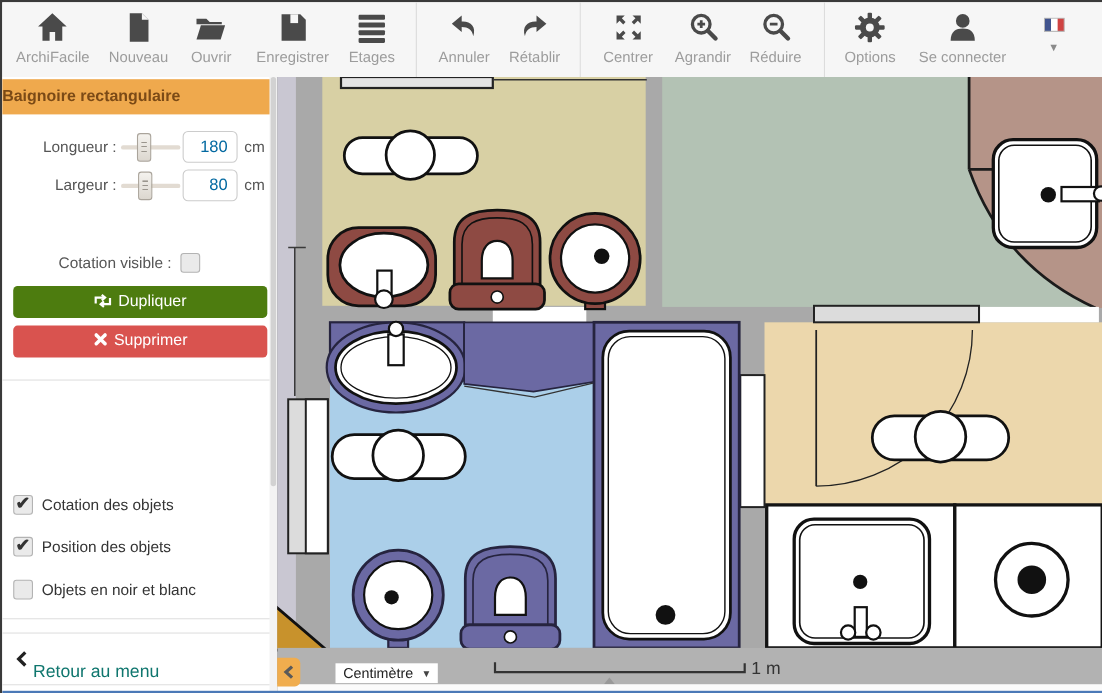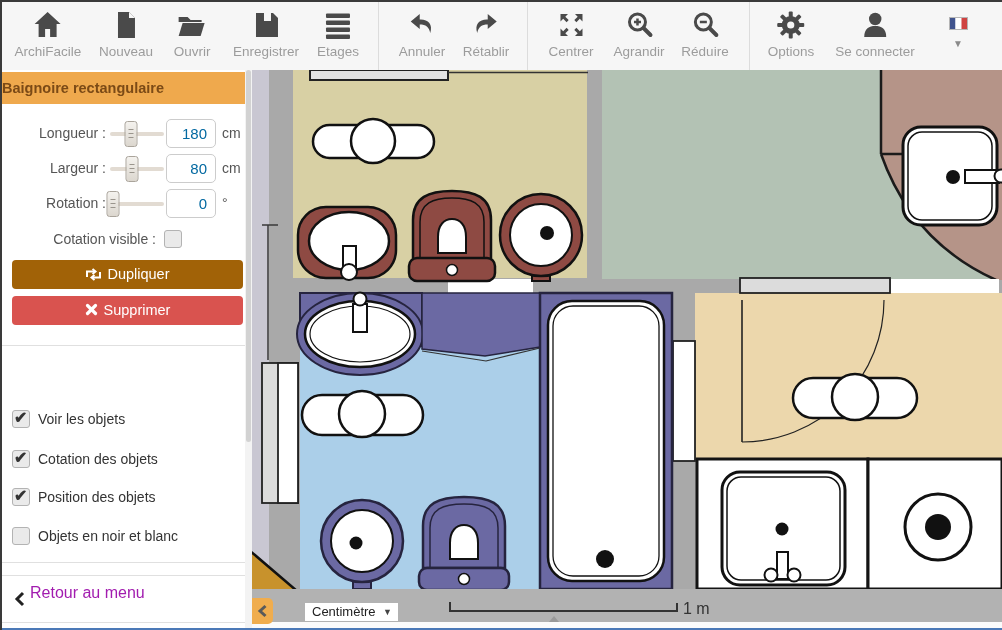--- a/index.html
+++ b/index.html
@@ -27,21 +27,21 @@
           box-sizing:border-box;font-size:15px;color:#0369a1;text-align:right;line-height:27px;padding-right:8px;}
   .funit{position:absolute;left:220px;top:0;font-size:14px;color:#555;line-height:29px;}
   .cbox{width:18px;height:18px;background:#eaeaea;border:1px solid #b3b3b3;border-radius:3px;box-sizing:border-box;position:absolute;cursor:pointer;}
   .cbox.checked::after{content:"✔";position:absolute;left:1px;top:-3px;font-size:16px;font-weight:bold;color:#333;}
   .btn{position:absolute;left:10px;width:231px;height:29px;border-radius:4px;color:#fff;font-size:14.5px;line-height:29px;text-align:center;cursor:pointer;}
   .divider{position:absolute;left:0;width:250px;height:1px;background:#e0e0e0;}
   .optrow{position:absolute;left:0;width:250px;height:18px;font-size:14px;color:#333;}
   .optrow .cbox{left:10px;top:0;}
   .optrow .olabel{position:absolute;left:36px;top:0;line-height:18px;}
   #back-link{position:absolute;left:0;top:505px;width:250px;height:47px;cursor:pointer;}
-  #back-link span{position:absolute;left:28px;top:9px;font-size:16px;color:#a21caf;}
+  #back-link span{position:absolute;left:28px;top:27px;font-size:16px;color:#0f766e;}
   #back-link svg{position:absolute;left:12px;top:16px;}
   #sb-track{position:absolute;left:243px;top:0;width:7px;height:560px;background:#f3f3f3;}
   #sb-thumb{position:absolute;left:244px;top:0;width:5px;height:372px;background:#d2d2d2;border-radius:3px;}
   
   #canvas{position:absolute;left:250px;top:68px;width:750px;height:560px;background:#a9a9a9;}
   #unit-dd{position:absolute;left:53px;top:533px;width:93px;height:18px;background:#fff;font-size:13px;color:#222;line-height:18px;padding-left:7px;box-sizing:border-box;cursor:pointer;}
   #unit-dd .dcaret{position:absolute;right:6px;top:0;font-size:9px;color:#444;}
   #scale-label{position:absolute;left:431px;top:530px;font-size:16px;color:#333;}
   #collapse-btn{position:absolute;left:0;top:528px;width:21px;height:26px;background:#f0ad4e;border-radius:0 5px 5px 0;cursor:pointer;}
   #collapse-btn svg{position:absolute;left:5px;top:6px;}
@@ -187,59 +187,47 @@
       <div class="funit">cm</div>
     </div>
     <div class="frow" style="top:84px">
       <div class="flabel">Largeur :</div>
       <div class="slider">
           <div class="shandle" style="left: 40%;"></div>
         </div>
       <div class="finput">80</div>
       <div class="funit">cm</div>
     </div>
-    <div class="frow" style="top:119px">
-      <div class="flabel">Rotation :</div>
-      <div class="slider">
-          <div class="shandle" style="left: 6%;"></div>
-        </div>
-      <div class="finput">0</div>
-      <div class="funit">°</div>
-    </div>
 
     <div class="frow" style="top:155px">
       <div class="flabel" style="width:154px">Cotation visible :</div>
       <div class="cbox" style="left:162px;top:5px"></div>
     </div>
 
-    <div class="btn" style="top:190px;background:#a16207">
+    <div class="btn" style="top:190px;background:#4d7c0f">
       <svg width="17" height="13" viewBox="0 0 17 13" style="vertical-align:-2px;margin-right:5px">
           <g stroke="#fff" stroke-width="2" fill="none">
             <path d="M2 9 V3.5 H10"></path>
             <path d="M7.5 1 L10.5 3.5 L7.5 6"></path>
             <path d="M15 4 V9.5 H7"></path>
             <path d="M9.5 12 L6.5 9.5 L9.5 7"></path>
           </g>
         </svg><span>Dupliquer</span>
     </div>
     <div class="btn" style="top:226px;background:#d9534f">
       <svg width="13" height="13" viewBox="0 0 13 13" style="vertical-align:-1px;margin-right:6px">
           <g stroke="#fff" stroke-width="3.2" stroke-linecap="round">
             <line x1="2.5" y1="2.5" x2="10.5" y2="10.5"></line>
             <line x1="10.5" y1="2.5" x2="2.5" y2="10.5"></line>
           </g>
         </svg><span>Supprimer</span>
     </div>
 
     <div class="divider" style="top:275px"></div>
 
-    <div class="optrow" style="top:340px">
-      <div class="cbox checked"></div>
-      <span class="olabel">Voir les objets</span>
-    </div>
     <div class="optrow" style="top:380px">
       <div class="cbox checked"></div>
       <span class="olabel">Cotation des objets</span>
     </div>
     <div class="optrow" style="top:418px">
       <div class="cbox checked"></div>
       <span class="olabel">Position des objets</span>
     </div>
     <div class="optrow" style="top:457px">
       <div class="cbox"></div>

